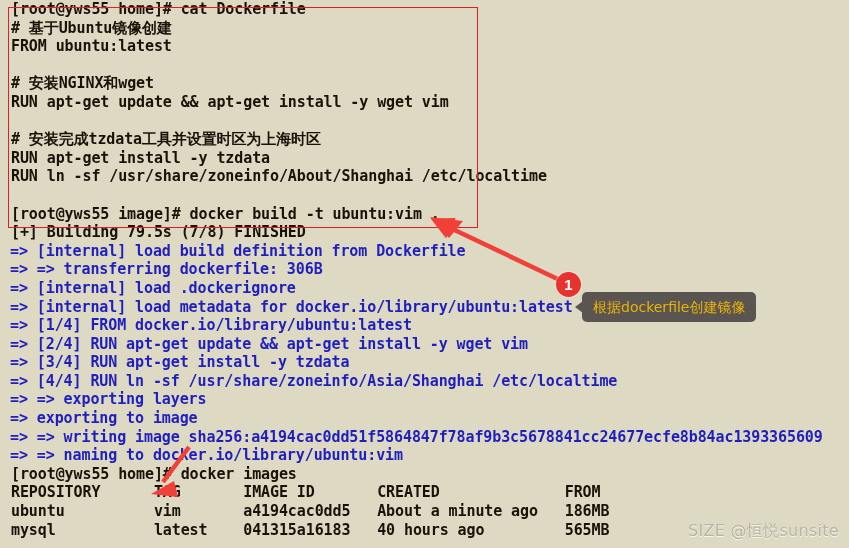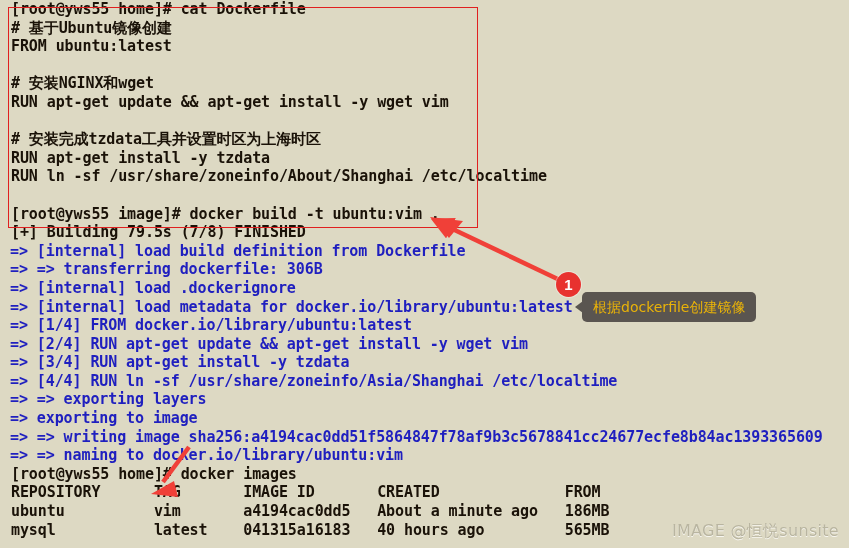--- a/index.html
+++ b/index.html
@@ -173,15 +173,15 @@
     <g>
       <line x1="189" y1="447" x2="163" y2="482" stroke="#f04038" stroke-width="4.5"></line>
       <polygon points="151,494 174,481 178,497" fill="#f04038"></polygon>
     </g>
   </svg>
 
   <div id="badge1">1</div>
 
   <div id="callout1">根据dockerfile创建镜像</div>
 
-  <div id="watermark">IMAGE @恒悦sunsite</div>
+  <div id="watermark">SIZE @恒悦sunsite</div>
 
 </div>
 
 </body></html>

